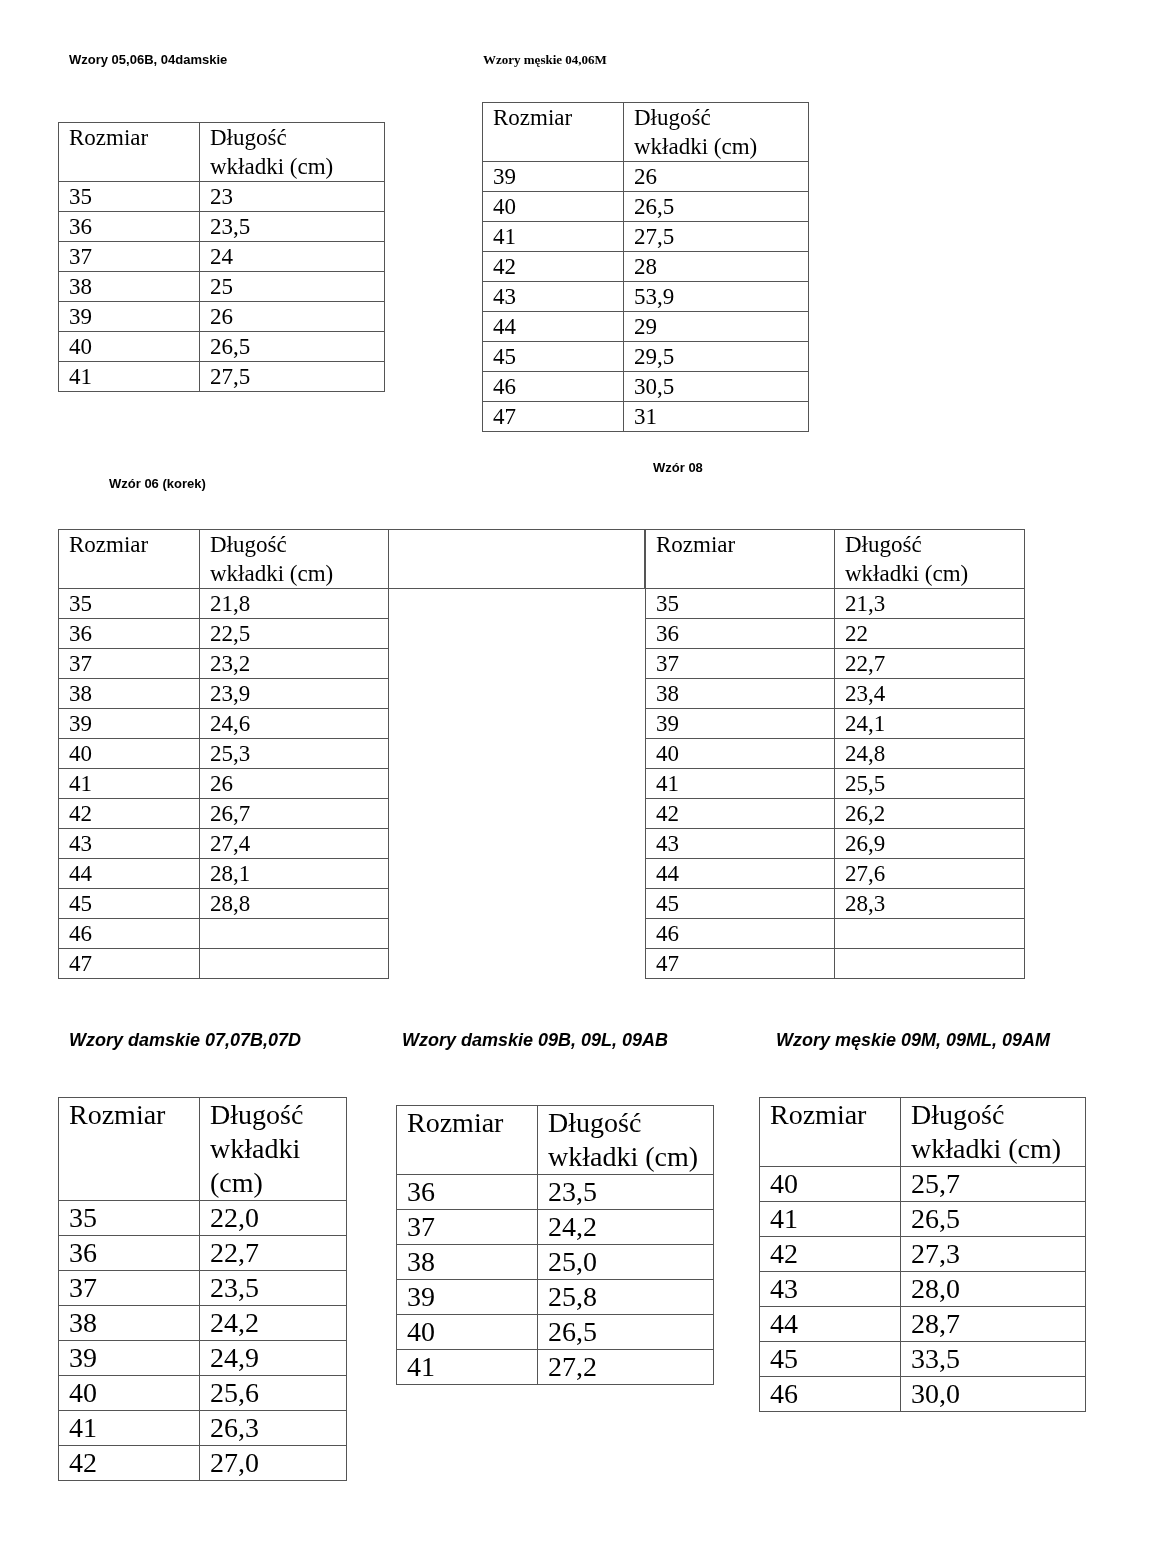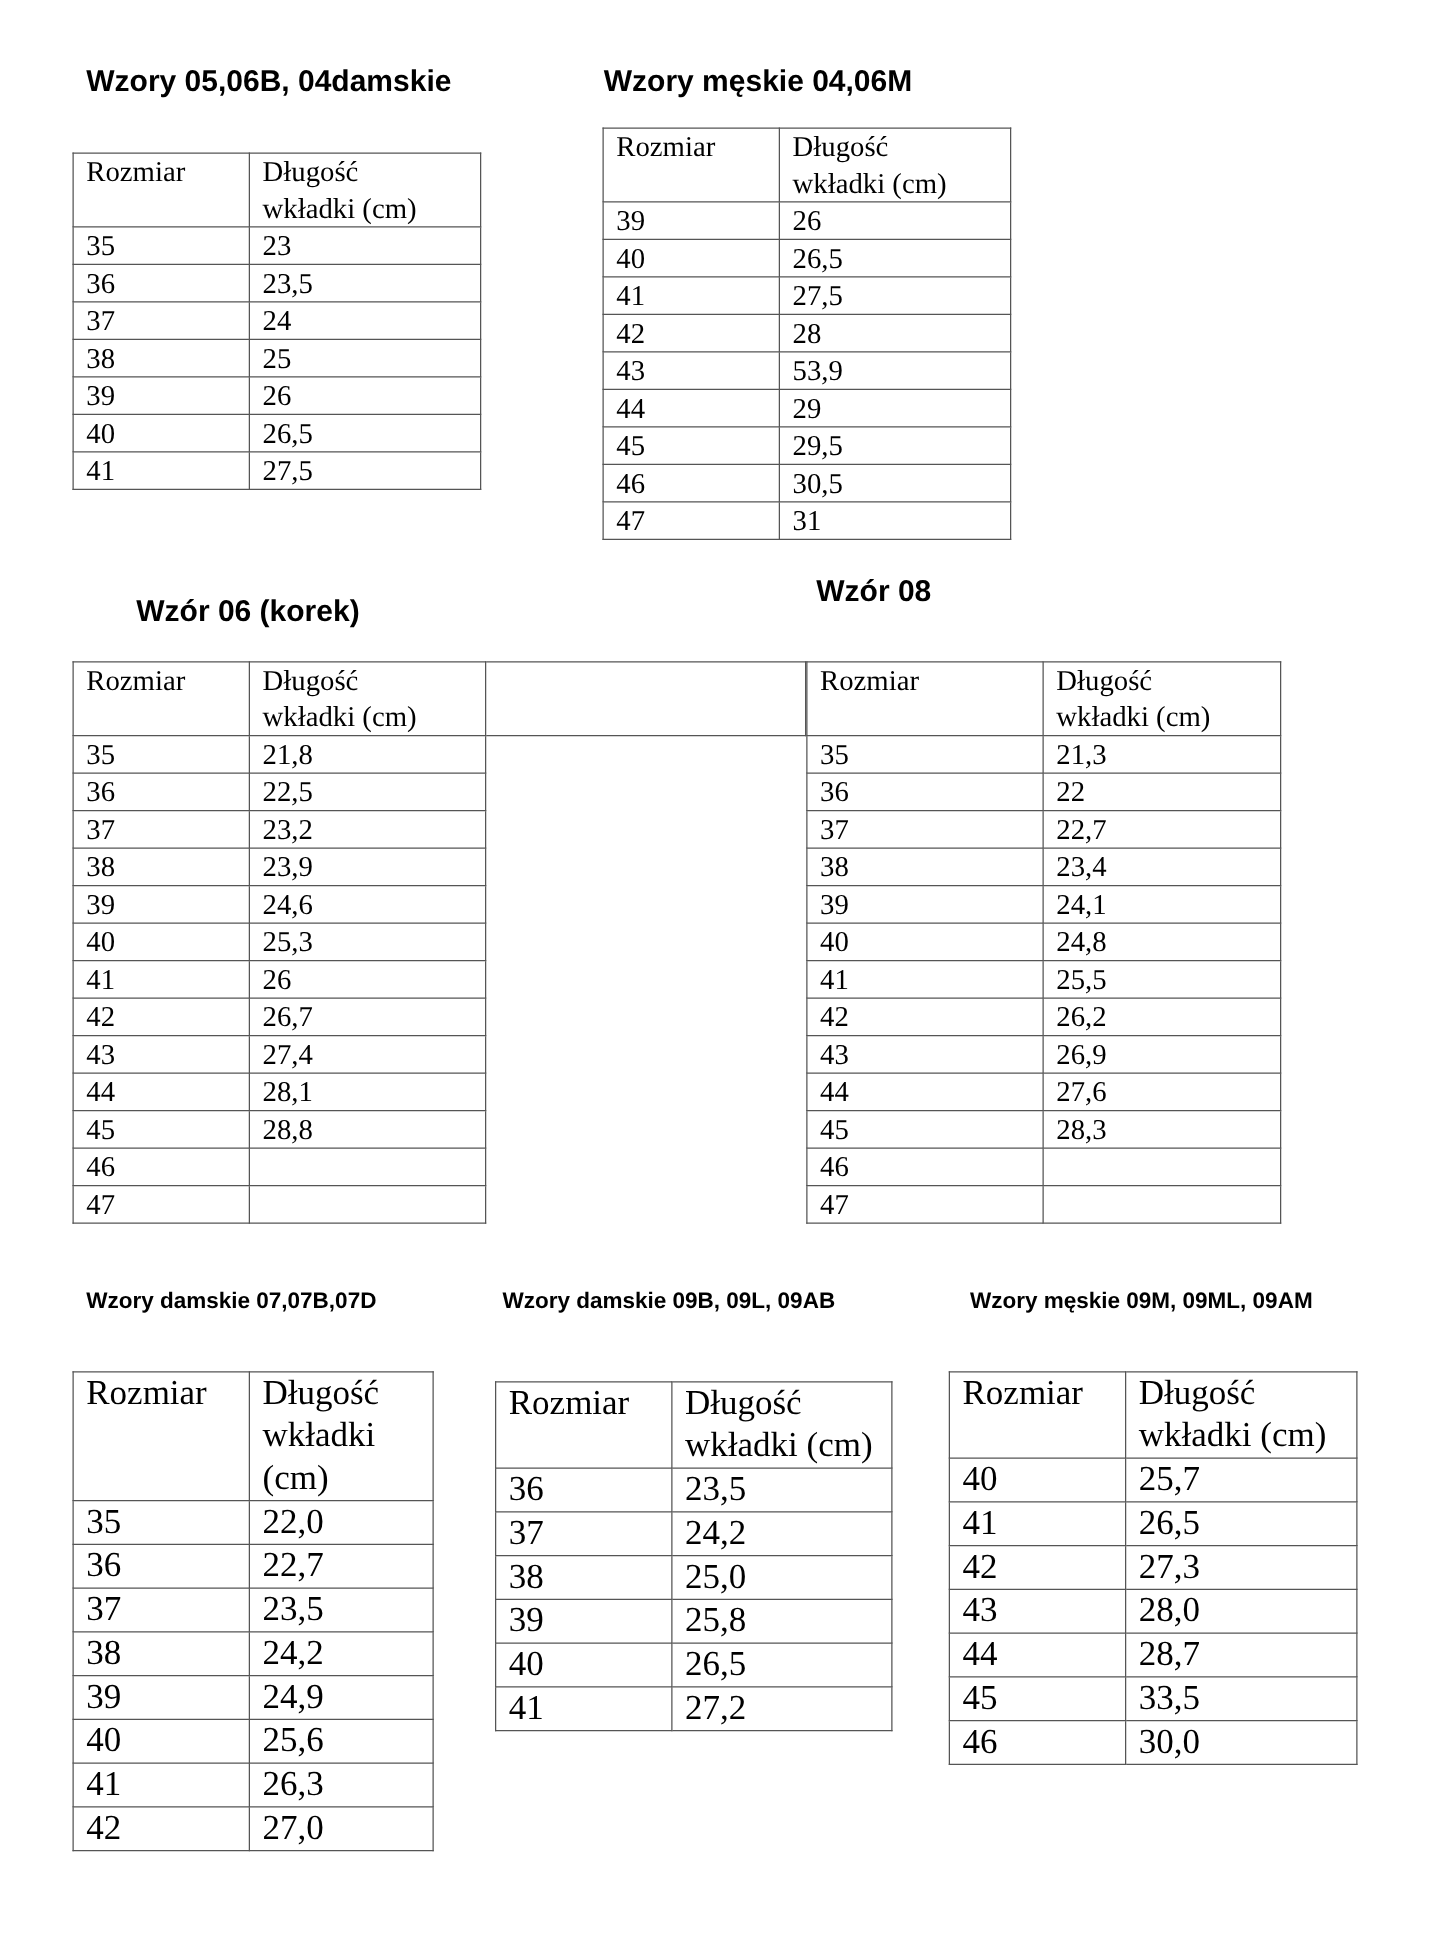--- a/index.html
+++ b/index.html
@@ -1,25 +1,25 @@
 <!DOCTYPE html>
 <html><head>
 <meta charset="utf-8">
 <style>
   html, body { margin: 0; padding: 0; background: #ffffff; }
   body { width: 1163px; height: 1566px; position: relative; overflow: hidden; color: #000; }
   .heading {
     position: absolute;
     font-family: "Liberation Sans", sans-serif;
     font-weight: bold;
-    font-size: 24px;
+    font-size: 13px;
     white-space: nowrap;
     margin: 0;
   }
-  .heading.small { font-size: 18px; }
+  .heading.small { font-size: 18px; font-style: italic; }
   table.size-table {
     position: absolute;
     border-collapse: collapse;
     font-family: "Liberation Serif", serif;
     font-size: 23px;
     line-height: 29px;
   }
   table.size-table.large { font-size: 28px; line-height: 34px; }
   table.size-table td, table.size-table th {
     border: 1.5px solid #555;
@@ -67,21 +67,21 @@
         <td>40</td>
         <td>26,5</td>
       </tr>
       <tr>
         <td>41</td>
         <td>27,5</td>
       </tr>
     </tbody>
 </table>
 
-<h2 class="heading" style="left:483px; top:52px;">Wzory męskie 04,06M</h2>
+<h2 class="heading" style="left:483px; top:52px;font-family:Liberation Serif, serif;">Wzory męskie 04,06M</h2>
 <table class="size-table" style="left:482px; top:102px; width:327px;">
   <thead>
     <tr>
       <th style="width:120px;"><span>Rozmiar</span></th>
       <th><span>Długość</span><br><span>wkładki (cm)</span></th>
     </tr>
   </thead>
   <tbody>
       <tr>
         <td>39</td>

